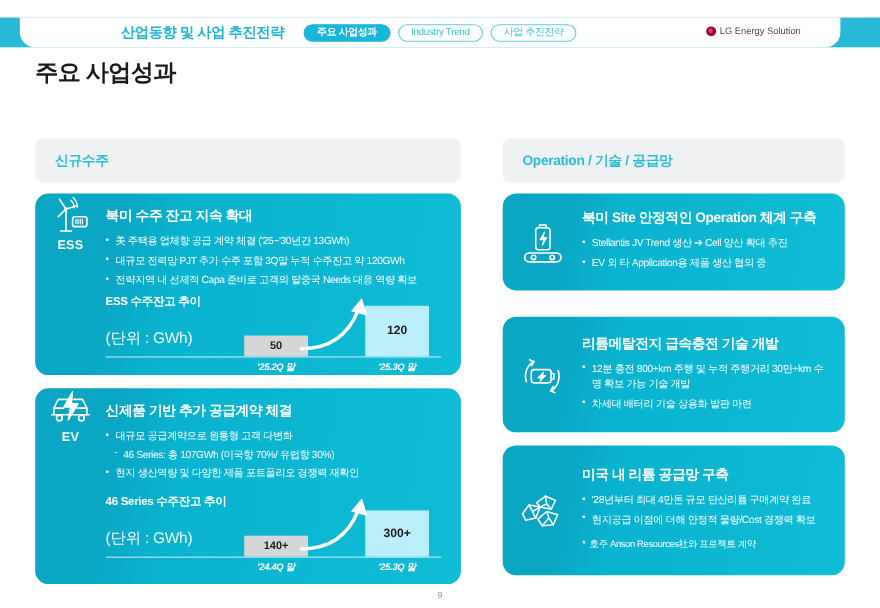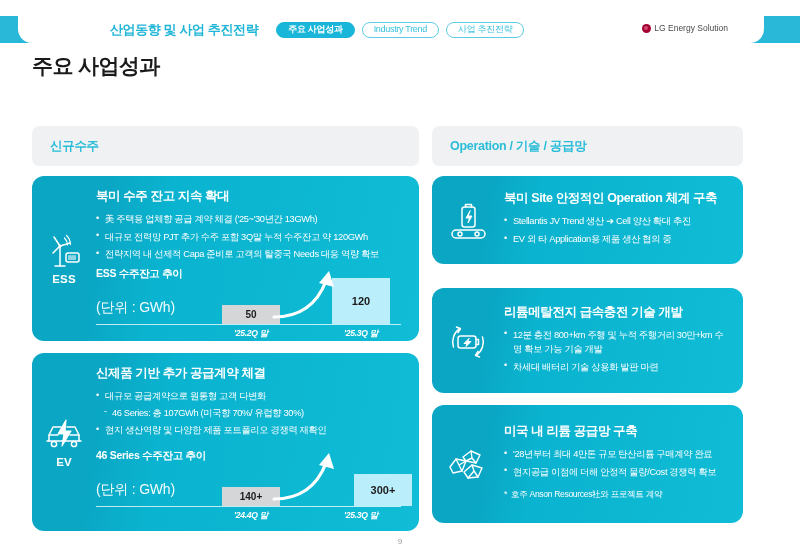--- a/index.html
+++ b/index.html
@@ -57,21 +57,21 @@
   .brand-text { font-size: 8.5px; color: #4a4a4a; white-space: nowrap; }
 
   
   .page-title {
     position: absolute; left: 32px; top: 52px;
     font-size: 21px; font-weight: bold; color: #1a1a1a; letter-spacing: -0.6px;
   }
 
   
   .col-left  { position: absolute; left: 32px;  top: 126px; width: 387px; }
-  .col-right { position: absolute; left: 432px; top: 126px; width: 311px; }
+  .col-right { position: absolute; left: 457px; top: 126px; width: 311px; }
 
   .section-head {
     height: 40px; border-radius: 7px;
     background: #f0f1f3;
     display: flex; align-items: center;
     padding-left: 18px;
     font-size: 12.5px; font-weight: bold; color: #29bdd8; letter-spacing: -0.3px;
   }
 
   
@@ -79,21 +79,21 @@
     position: relative;
     border-radius: 12px;
     background: linear-gradient(100deg, #0aa6c4 0%, #0aa6c4 18%, #0ab3cf 34%, #10bcd6 100%);
     color: #ffffff;
     overflow: hidden;
     display: flex;
   }
   .card-icon {
     width: 64px; flex: none;
     display: flex; flex-direction: column;
-    align-items: center; justify-content: center;
+    align-items: center; 
     gap: 3px;
     padding-top: 2px;
   }
   .card-icon svg { display: block; }
   .icon-label { font-size: 11.5px; font-weight: bold; letter-spacing: 0.2px; }
   .card-body { flex: 1; padding: 12px 14px 12px 0; }
   .card-title {
     font-size: 12.5px; font-weight: bold; letter-spacing: -0.4px;
     margin-bottom: 7px;
   }
@@ -245,21 +245,21 @@
         <div class="mini-chart" style="margin-top:12px;">
           <div class="chart-head">46 Series 수주잔고 추이</div>
           <div class="chart-unit">(단위 : GWh)</div>
 
           <div class="chart-plot">
             <div class="axis-line"></div>
 
             <div class="bar bar-a" style="left:126px;width:58px;height:19px;">
               <span class="bar-label">140+</span>
             </div>
-            <div class="bar bar-b" style="left:236px;width:58px;height:32px;margin-left:22px;">
+            <div class="bar bar-b" style="left:236px;width:58px;height:42px;">
               <span class="bar-label">300+</span>
             </div>
 
             <svg class="arrow-svg" style="left:176px;bottom:18px;" width="70" height="52" viewBox="0 0 70 52">
               <path d="M2 46 C26 46 44 36 54 10" stroke="#ffffff" stroke-width="3.2" fill="none" stroke-linecap="round"></path>
               <path d="M57 0 L62 16 L47 12 Z" fill="#ffffff"></path>
             </svg>
 
             <div class="x-label" style="left:126px;width:58px;">'24.4Q 말</div>
             <div class="x-label" style="left:236px;width:58px;">'25.3Q 말</div>

